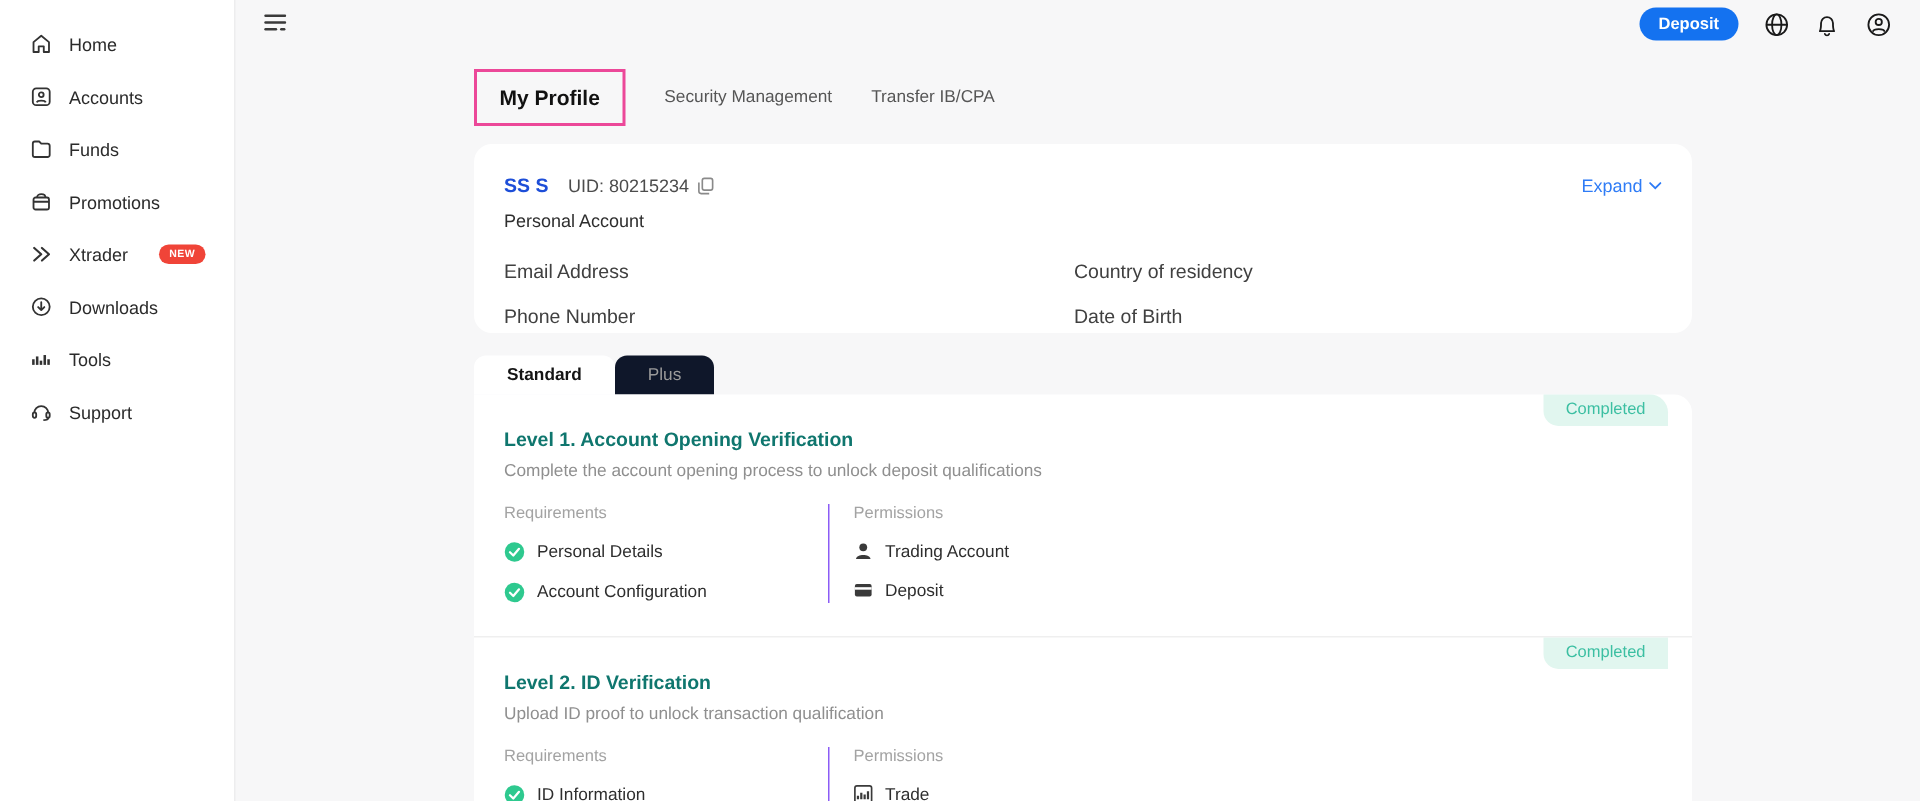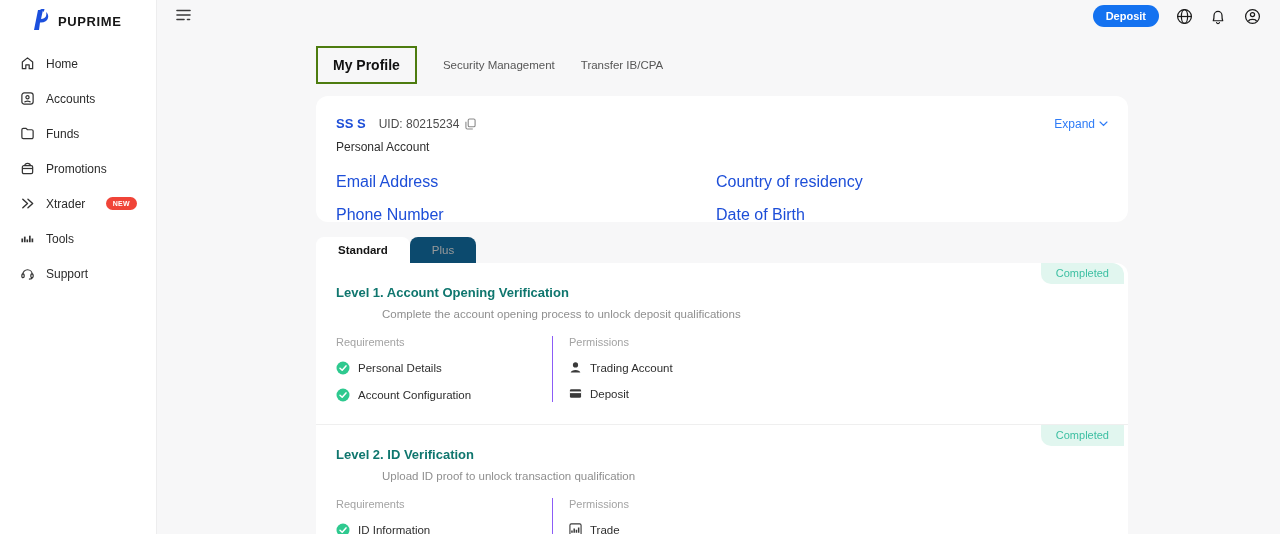--- a/index.html
+++ b/index.html
@@ -53,78 +53,69 @@
   }
   .icon-btn { width: 18px; height: 18px; cursor: pointer; display: flex; align-items: center; justify-content: center; }
 
   
   .content { position: absolute; left: 316px; top: 34px; width: 812px; }
 
   .page-tabs { display: flex; align-items: center; gap: 26px; margin-top: 12px; }
   .page-tab { color: #565656; font-size: 11.5px; cursor: pointer; }
   .page-tab.active {
     color: #111; font-size: 14px; font-weight: bold;
-    padding: 9px 15px; border: 2px solid #4d7c0f;
+    padding: 9px 15px; border: 2px solid #ec4899;
   }
 
   
   .profile-card {
     margin-top: 12px;
     background: #fff; border-radius: 12px;
     padding: 20px 20px 24px 20px;
     height: 126px;
   }
   .profile-head { display: flex; align-items: center; }
   .profile-name { font-weight: bold; font-size: 13px; color: #1d4ed8; }
   .profile-uid { margin-left: 13px; font-size: 12px; color: #4c4c4c; }
   .copy-icon { margin-left: 6px; cursor: pointer; display: inline-flex; }
   .expand-link { margin-left: auto; color: #2f7cf6; font-size: 12px; cursor: pointer; display: flex; align-items: center; gap: 4px; }
   .account-type { margin-top: 9px; font-size: 12px; color: #2e2e2e; }
   .fields-grid { display: grid; grid-template-columns: 380px 1fr; margin-top: 19px; row-gap: 15px; }
-  .field-label { color: #1d4ed8; font-size: 16px; }
+  .field-label { color: #404040; font-size: 13px; }
 
   
   .verif-tabs { display: flex; margin-top: 15px; }
   .verif-tab {
     padding: 7px 22px; font-size: 11.5px; color: #9a9a9a;
-    border-radius: 8px 8px 0 0; cursor: pointer; background: #0c4a6e;
+    border-radius: 8px 8px 0 0; cursor: pointer; background: #0f172a;
   }
   .verif-tab.active { background: #fff; color: #141414; font-weight: bold; text-align: right; }
 
   .verif-card { background: #fff; border-radius: 0 12px 12px 12px; position: relative; min-height: 272px; }
   .level-section { position: relative; padding: 22px 20px 22px 20px; }
   .level-section + .level-section { border-top: 1px solid #efefef; }
   .status-ribbon {
-    position: absolute; top: 0; right: 4px;
+    position: absolute; top: 0; right: 16px;
     background: #e1f6ef; color: #3cbfa2;
     font-size: 11px; padding: 4px 15px 5px 15px;
     border-radius: 0 0 0 10px;
   }
   .level-section.first .status-ribbon { border-top-right-radius: 12px; }
   .level-title { font-size: 13px; font-weight: bold; color: #0f766e; }
-  .level-subtitle { margin-top: 8px; font-size: 11.5px; color: #8f8f8f; margin-left: 46px; }
+  .level-subtitle { margin-top: 8px; font-size: 11.5px; color: #8f8f8f; }
   .level-cols { display: flex; margin-top: 16px; }
   .col-req { width: 217px; border-right: 1px solid #8b5cf6; }
   .col-perm { padding-left: 16px; }
   .col-header { font-size: 11px; color: #a3a3a3; }
   .check-item, .perm-item { display: flex; align-items: center; gap: 8px; margin-top: 13px; font-size: 11.5px; color: #2e2e2e; }
 </style>
 </head>
 <body>
 
 <aside class="sidebar">
-  <div class="logo-row">
-    <span>
-      <svg width="21" height="23" viewBox="0 0 21 23">
-        <path d="M4 22 L8 2 L13 2 L11 11 C16 11 17 7 16 4 C20 7 19 15 10 14.5 L9 22 Z" fill="#1b4fdd"></path>
-        <path d="M9.5 1 L14.5 1 L13.8 4 C13 2.5 11 1.6 9.5 1 Z" fill="#1b4fdd"></path>
-      </svg>
-    </span>
-    <span class="logo-text">PUPRIME</span>
-  </div>
 
   <nav class="nav">
     <div class="nav-item">
       <span class="nav-icon">
         <svg width="15" height="15" viewBox="0 0 16 16" fill="none" stroke="#333" stroke-width="1.3">
             <path d="M2.5 6.5 L8 2 L13.5 6.5 V13.5 H9.8 V9.5 H6.2 V13.5 H2.5 Z" stroke-linejoin="round"></path>
           </svg>
       </span>
       <span class="nav-label">Home</span>
     </div>
@@ -158,20 +149,29 @@
     </div>
     <div class="nav-item">
       <span class="nav-icon">
         <svg width="15" height="15" viewBox="0 0 16 16" fill="none" stroke="#333" stroke-width="1.5">
             <path d="M3 3.5 L8 8 L3 12.5" stroke-linejoin="round" stroke-linecap="round"></path>
             <path d="M8.5 3.5 L13.5 8 L8.5 12.5" stroke-linejoin="round" stroke-linecap="round"></path>
           </svg>
       </span>
       <span class="nav-label">Xtrader</span>
       <span class="new-badge">NEW</span>
+    </div>
+    <div class="nav-item">
+      <span class="nav-icon">
+        <svg width="15" height="15" viewBox="0 0 16 16" fill="none" stroke="#333" stroke-width="1.3">
+            <circle cx="8" cy="8" r="6"></circle>
+            <path d="M8 4.8 V10 M5.8 8.2 L8 10.4 L10.2 8.2" stroke-linecap="round" stroke-linejoin="round"></path>
+          </svg>
+      </span>
+      <span class="nav-label">Downloads</span>
     </div>
     <div class="nav-item">
       <span class="nav-icon">
         <svg width="15" height="15" viewBox="0 0 16 16" fill="#333">
             <rect x="1.5" y="8" width="1.8" height="4"></rect>
             <rect x="4.2" y="6" width="1.8" height="6"></rect>
             <rect x="6.9" y="9" width="1.8" height="3"></rect>
             <rect x="9.6" y="5" width="1.8" height="7"></rect>
             <rect x="12.3" y="8" width="1.8" height="4"></rect>
           </svg>

